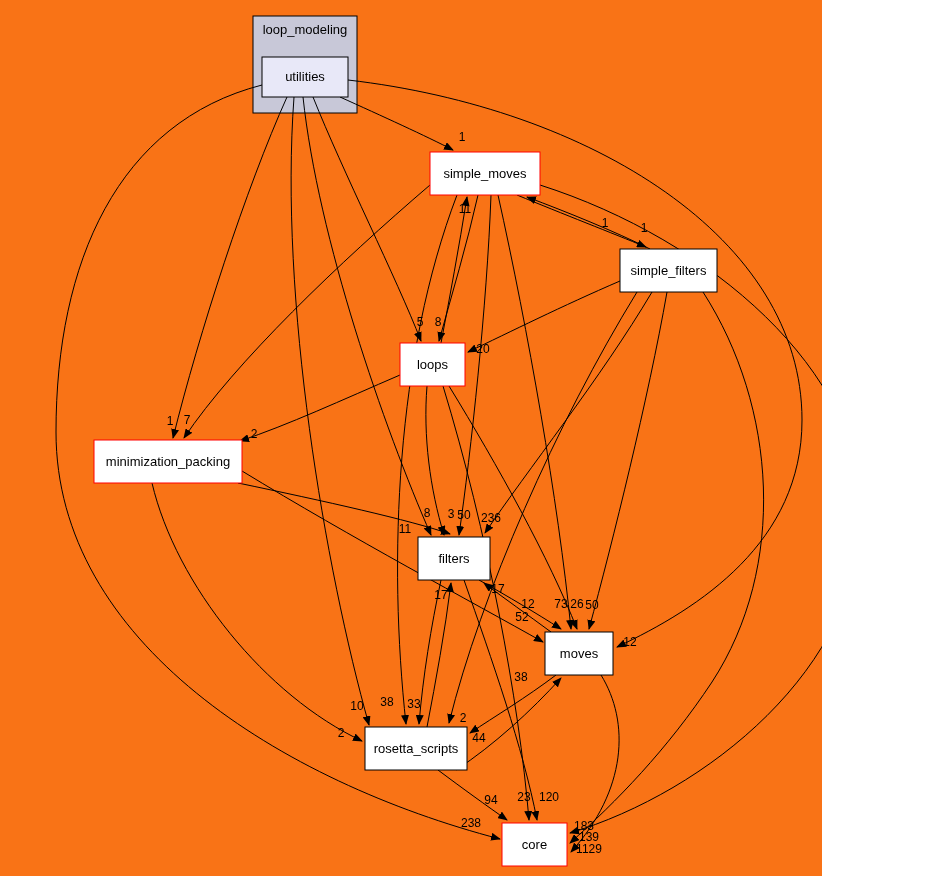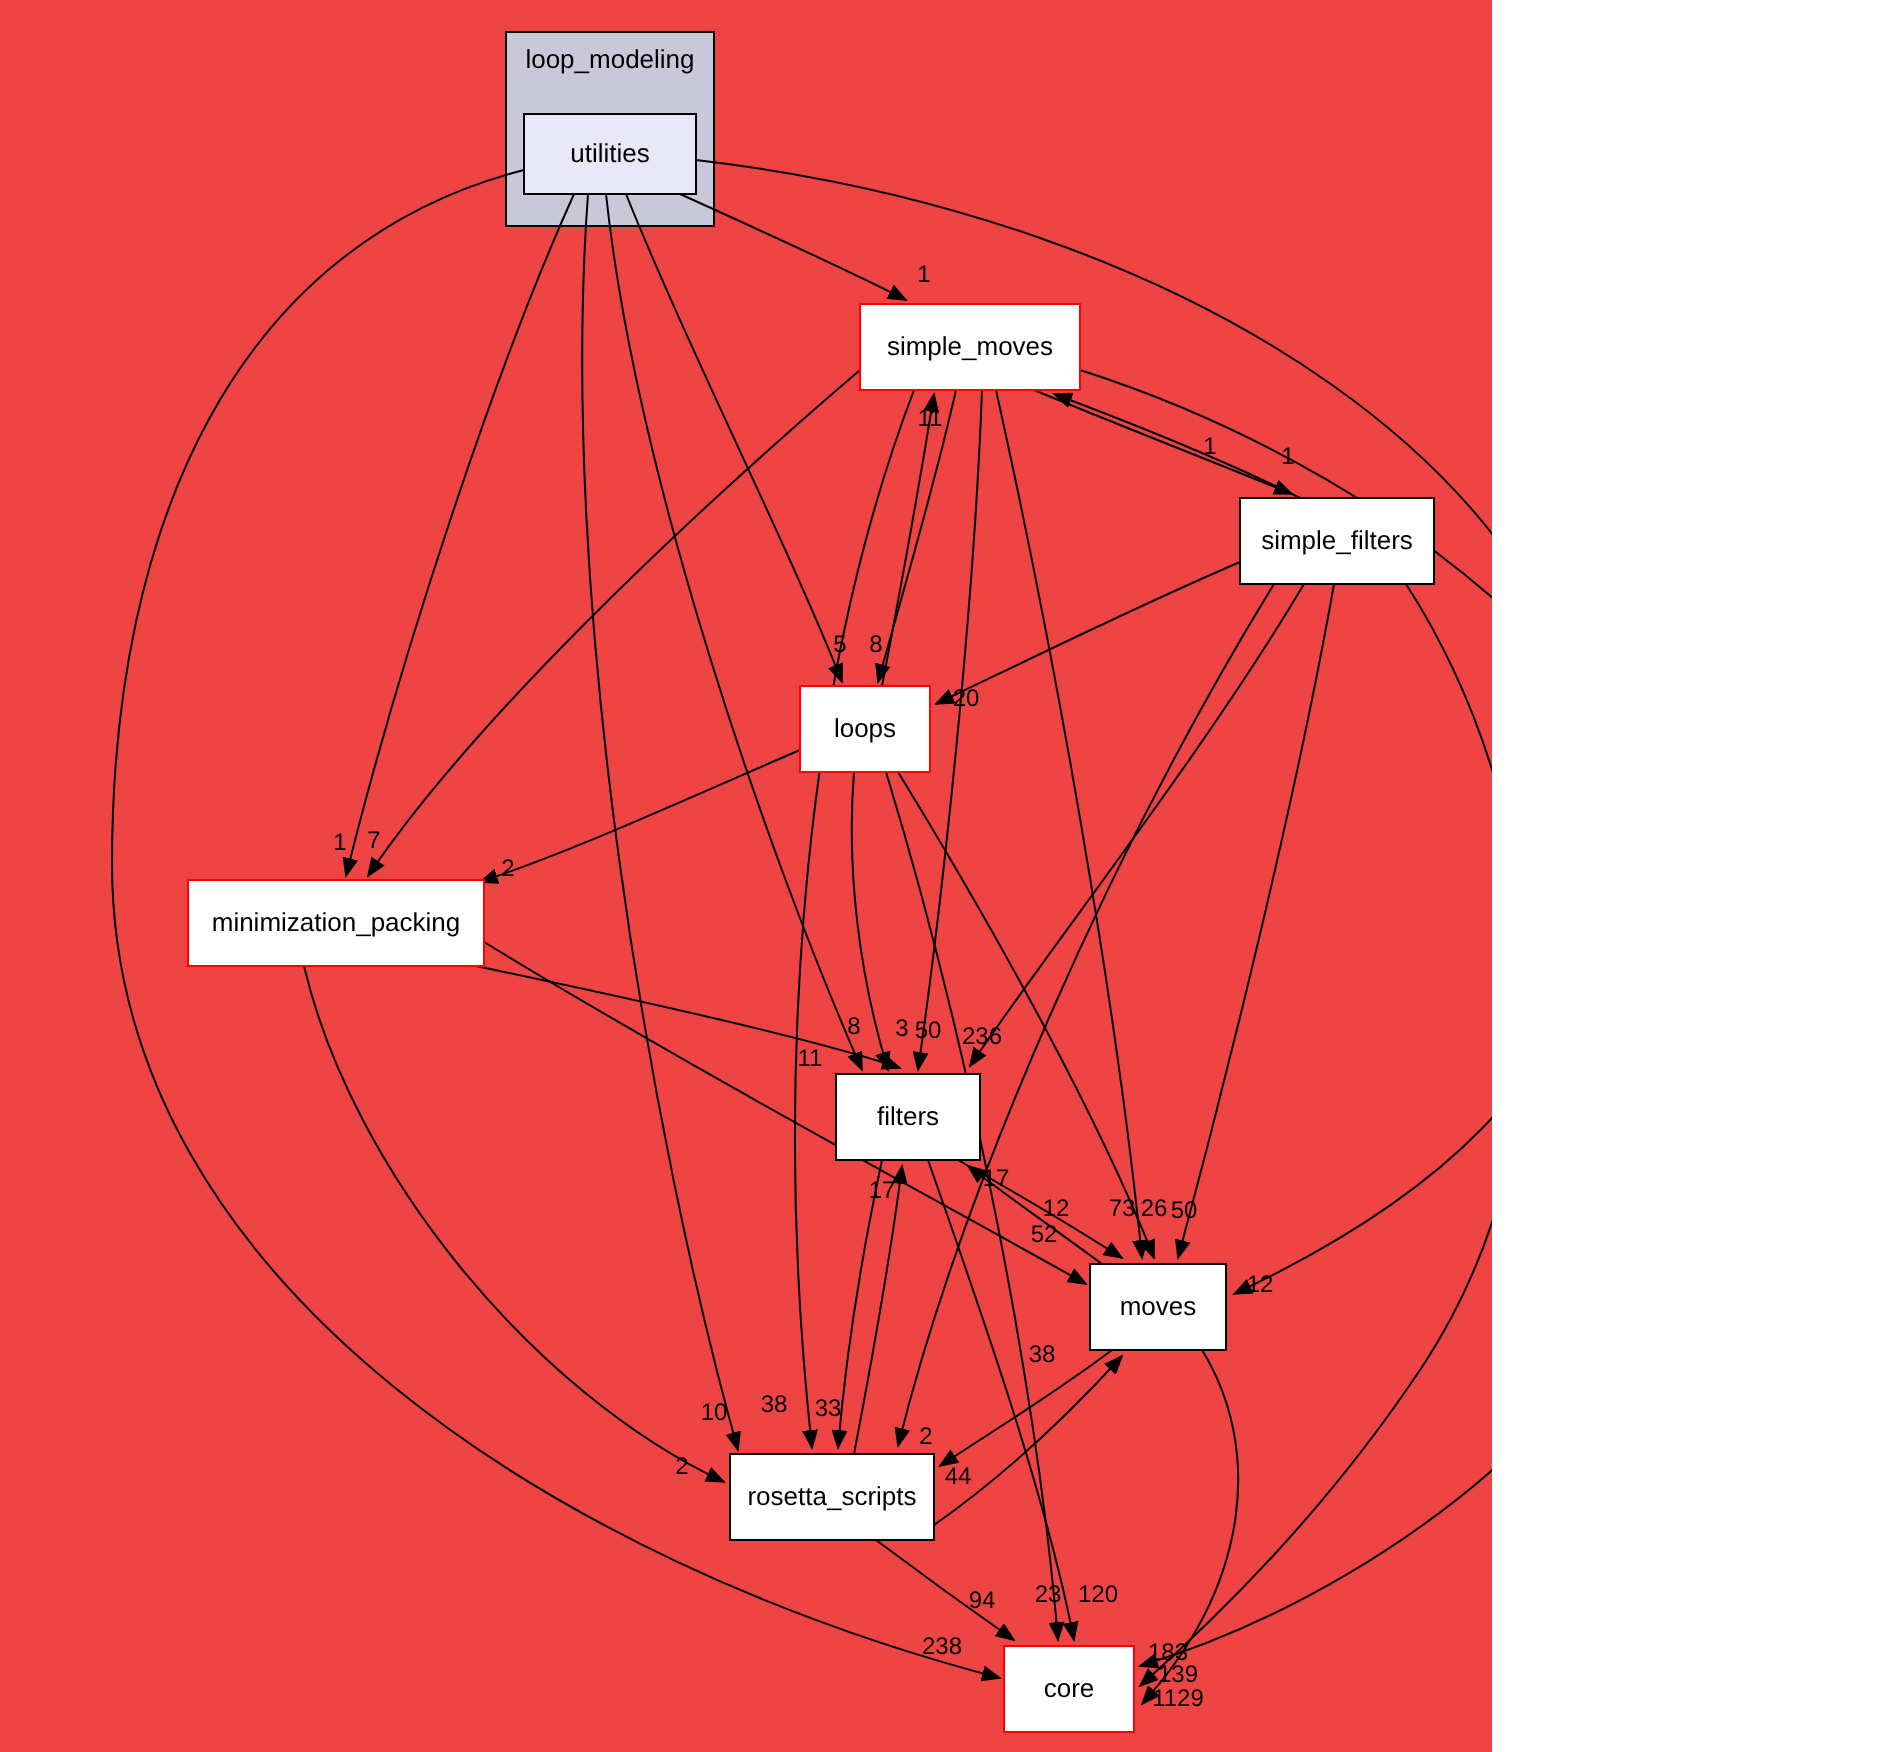--- a/index.html
+++ b/index.html
@@ -2,23 +2,23 @@
 <html><head>
 <meta charset="utf-8">
 <style>
   html, body {
     margin: 0;
     padding: 0;
     background: #ffffff;
     font-family: "Liberation Sans", sans-serif;
   }
   #canvas {
-    width: 746px;
+    width: 822px;
     height: 876px;
-    background: #ef4444;
+    background: #f97316;
     position: relative;
     overflow: hidden;
   }
   svg { display: block; }
   svg text {
     font-family: "Liberation Sans", sans-serif;
     fill: #000000;
   }
   svg .node-rect { stroke-width: 1; }
   svg .edge-path { fill: none; stroke-width: 1; }

